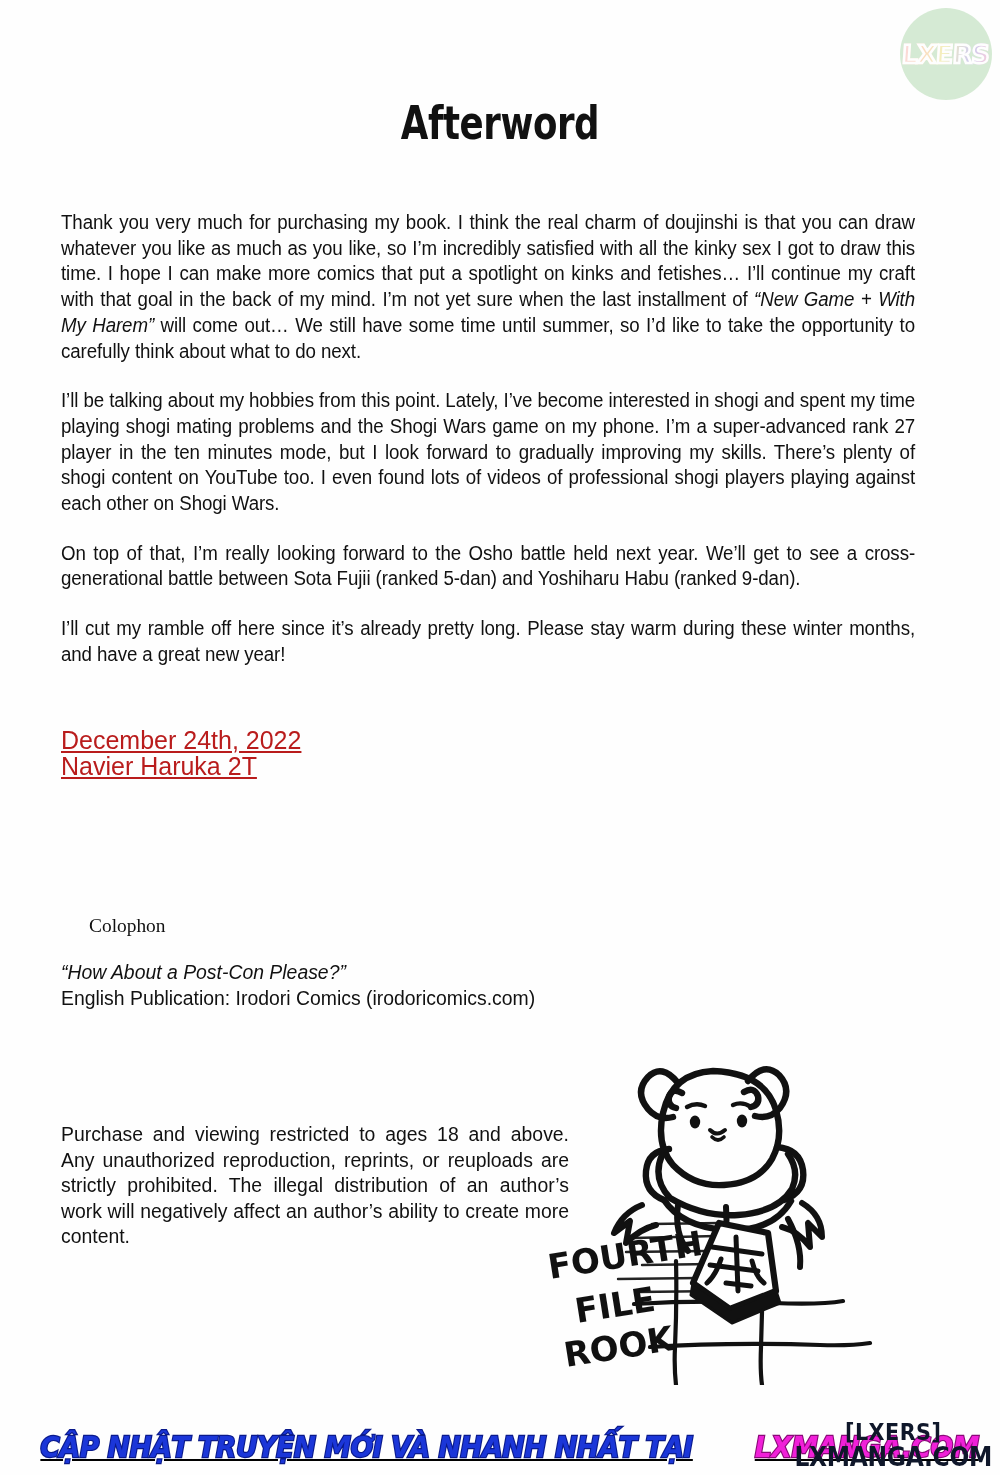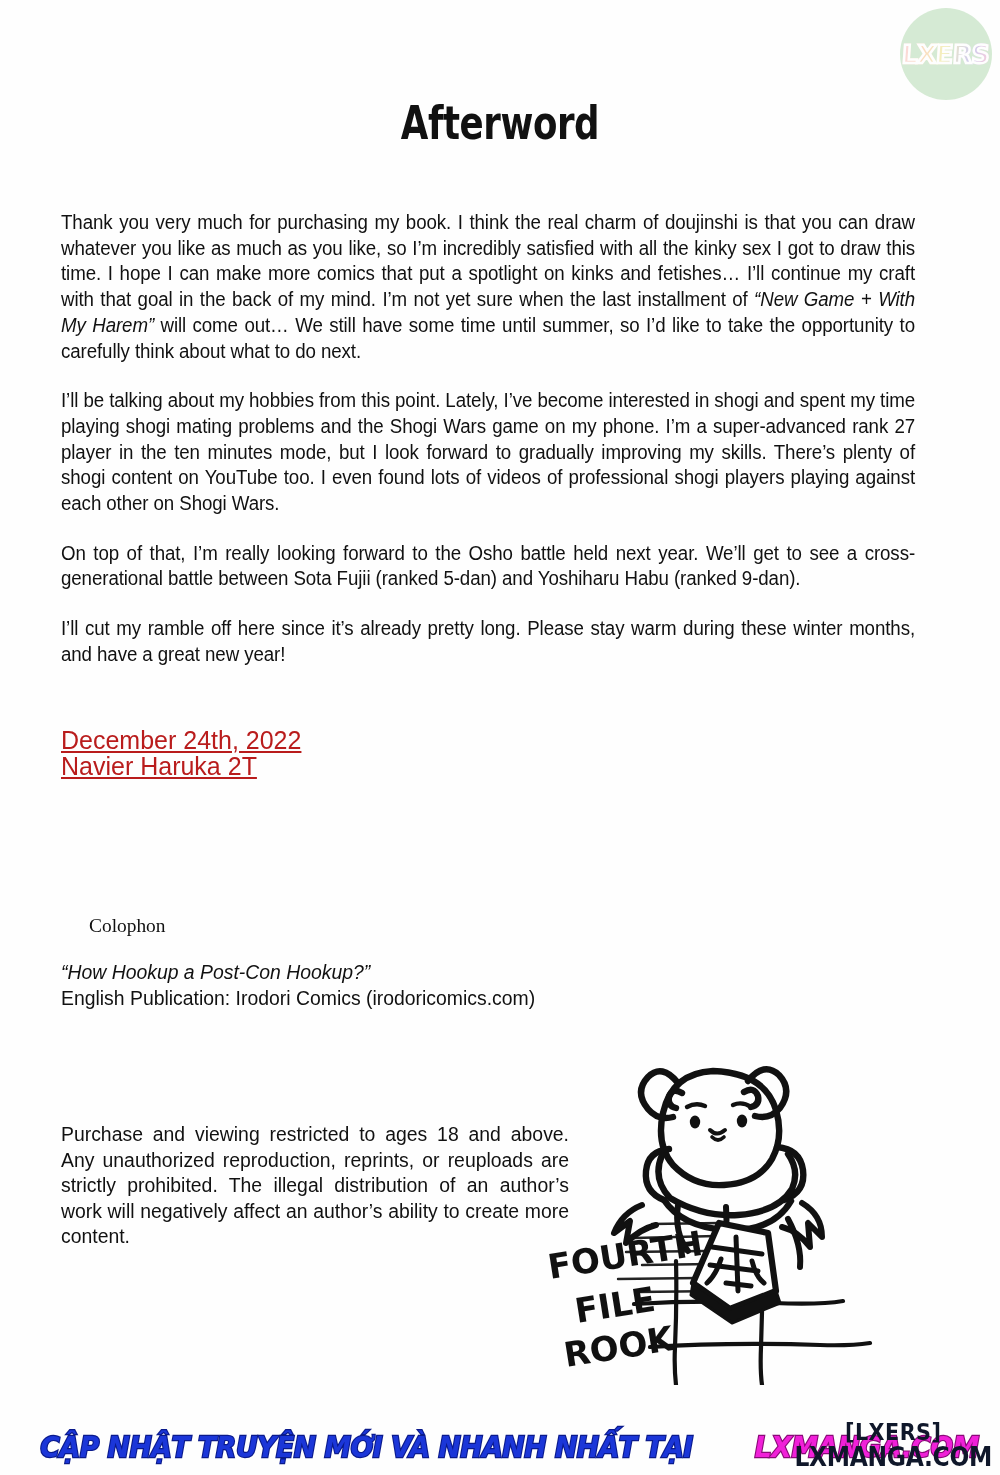--- a/index.html
+++ b/index.html
@@ -151,20 +151,21 @@
     position: absolute;
     left: 0;
     top: 1423px;
     width: 1000px;
     height: 48px;
     display: flex;
     align-items: center;
     justify-content: center;
     gap: 24px;
     pointer-events: none;
+    text-decoration: underline;
   }
   .banner-text {
     font-family: "DejaVu Sans", sans-serif;
     font-weight: bold;
     font-style: italic;
     font-size: 29px;
     letter-spacing: -0.5px;
     transform: scaleX(0.92);
   }
   #banner-main {
@@ -212,21 +213,21 @@
   </div>
 
   <div id="signature">
     <div>December 24th, 2022</div>
     <div>Navier Haruka 2T</div>
   </div>
 
   <div id="colophon-heading">Colophon</div>
 
   <div id="colophon-block">
-    <div class="work-title">“How Hookup a Post-Con Hookup?”</div>
+    <div class="work-title">“How About a Post-Con Please?”</div>
     <div>English Publication: Irodori Comics (irodoricomics.com)</div>
   </div>
 
   <div id="legal-block">Purchase and viewing restricted to ages 18 and above. Any unauthorized reproduction, reprints, or reuploads are strictly prohibited. The illegal distribution of an author’s work will negatively affect an author’s ability to create more content.</div>
 
   <div id="illustration">
     <svg viewBox="0 0 400 330" xmlns="http://www.w3.org/2000/svg">
       <g fill="none" stroke="#111111" stroke-linecap="round" stroke-linejoin="round">
 
         <g stroke-width="4.2">

